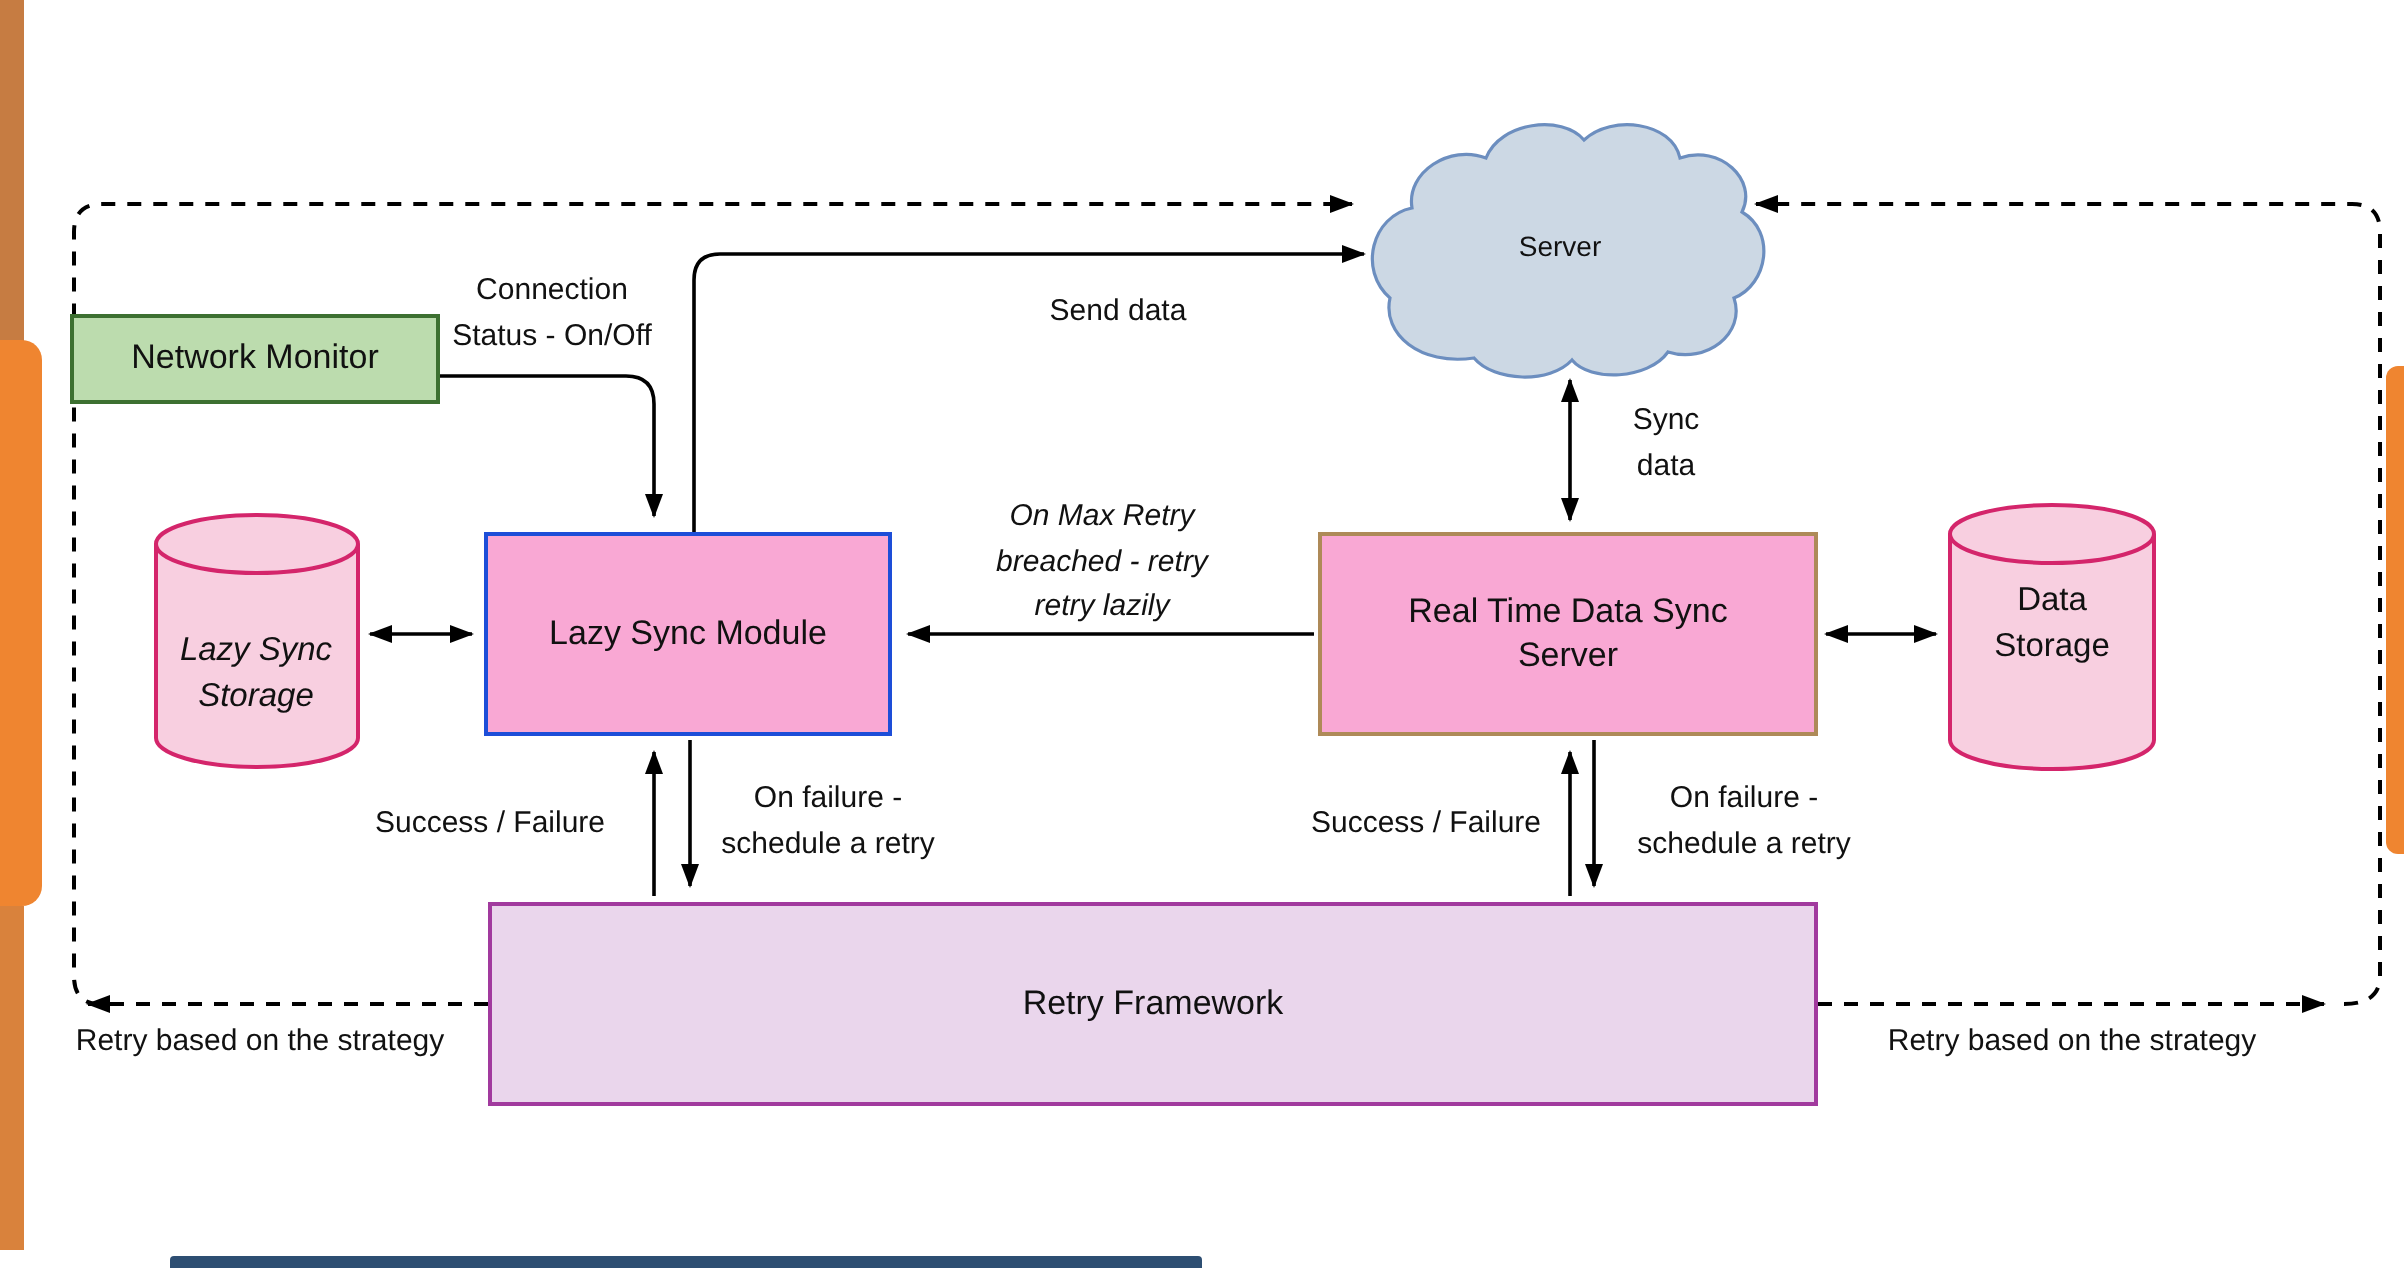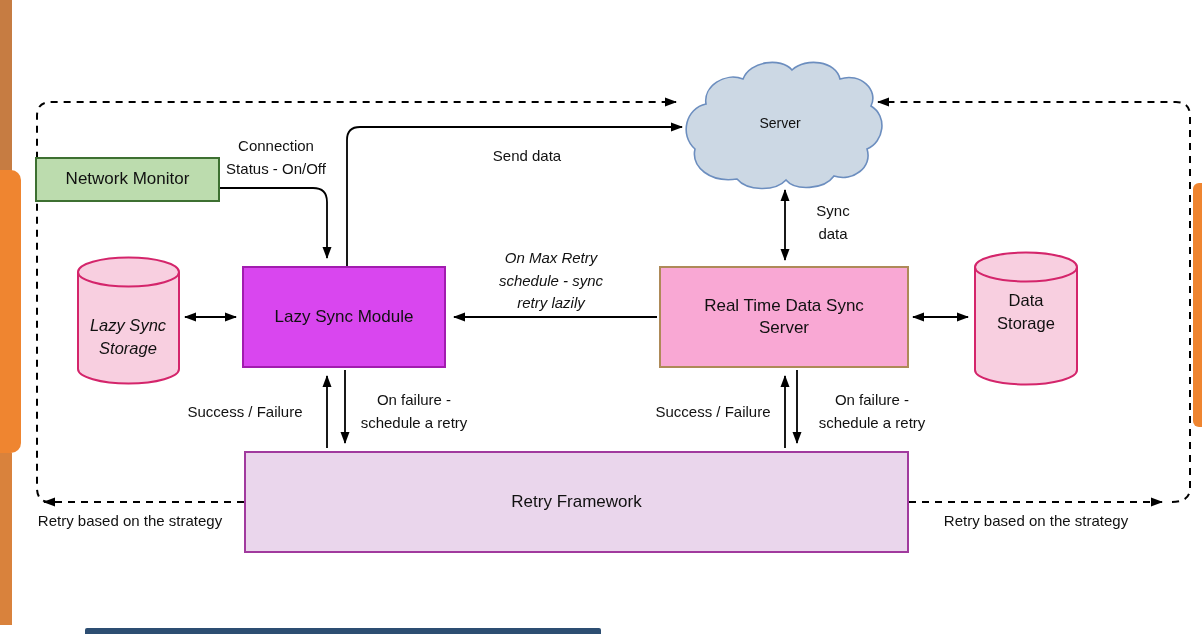--- a/index.html
+++ b/index.html
@@ -4,21 +4,21 @@
 <style>
   html,body{margin:0;padding:0;background:#fff;}
   .canvas{position:relative;width:1202px;height:634px;background:#ffffff;overflow:hidden;
           font-family:"Liberation Sans", sans-serif;color:#111;}
   svg{position:absolute;left:0;top:0;z-index:1;}
   .solid{stroke:#000;stroke-width:1.8;fill:none;}
   .dash{stroke:#000;stroke-width:2;fill:none;stroke-dasharray:7 6;}
   .node{position:absolute;z-index:2;display:flex;align-items:center;justify-content:center;
         text-align:center;font-size:17px;line-height:1.3;box-sizing:border-box;}
   .node-network{left:35px;top:157px;width:185px;height:45px;background:#bcdcae;border:2px solid #3d7031;}
-  .node-lazy{left:242px;top:266px;width:204px;height:102px;background:#d946ef;border:2px solid #a21caf;}
+  .node-lazy{left:242px;top:266px;width:204px;height:102px;background:#f9a8d4;border:2px solid #1d4ed8;}
   .node-realtime{left:659px;top:266px;width:250px;height:102px;background:#f9a8d4;border:2px solid #ae8a58;}
   .node-retry{left:244px;top:451px;width:665px;height:102px;background:#ead6ec;border:2px solid #a13a9e;text-align:right;}
   .elabel{position:absolute;z-index:3;transform:translate(-50%,-50%);text-align:center;
           font-size:15px;line-height:1.5;white-space:nowrap;}
   .shape-label{position:absolute;z-index:3;transform:translate(-50%,-50%);text-align:center;
           font-size:16.5px;line-height:1.4;white-space:nowrap;}
   .strip{position:absolute;z-index:4;}
   .strip-top-left{left:0;top:0;width:12px;height:172px;background:#c67c42;}
   .bar-left{left:0;top:170px;width:21px;height:283px;background:#ef8530;border-radius:0 10px 10px 0;}
   .strip-bottom-left{left:0;top:453px;width:12px;height:172px;background:#d9823c;}
@@ -117,30 +117,30 @@
   <div class="shape-label" style="left:1026px;top:312px;">
     <span class="l2">Data</span>
     <span class="l2">Storage</span>
   </div>
 
   <div class="elabel" style="left:276px;top:157px;">
     <span class="l2">Connection</span>
     <span class="l2">Status - On/Off</span>
   </div>
 
-  <div class="elabel" style="left:527px;top:156px;">Send data</div>
+  <div class="elabel" style="left:559px;top:156px;">Send data</div>
 
   <div class="elabel" style="left:833px;top:222px;">
     <span class="l2">Sync</span>
     <span class="l2">data</span>
   </div>
 
   <div class="elabel" style="left:551px;top:281px;font-style:italic;">
     <span class="l2">On Max Retry</span>
-    <span class="l2">schedule - sync</span>
+    <span class="l2">breached - retry</span>
     <span class="l2">retry lazily</span>
   </div>
 
   <div class="elabel" style="left:245px;top:412px;">Success / Failure</div>
 
   <div class="elabel" style="left:414px;top:411px;">
     <span class="l2">On failure -</span>
     <span class="l2">schedule a retry</span>
   </div>
 

